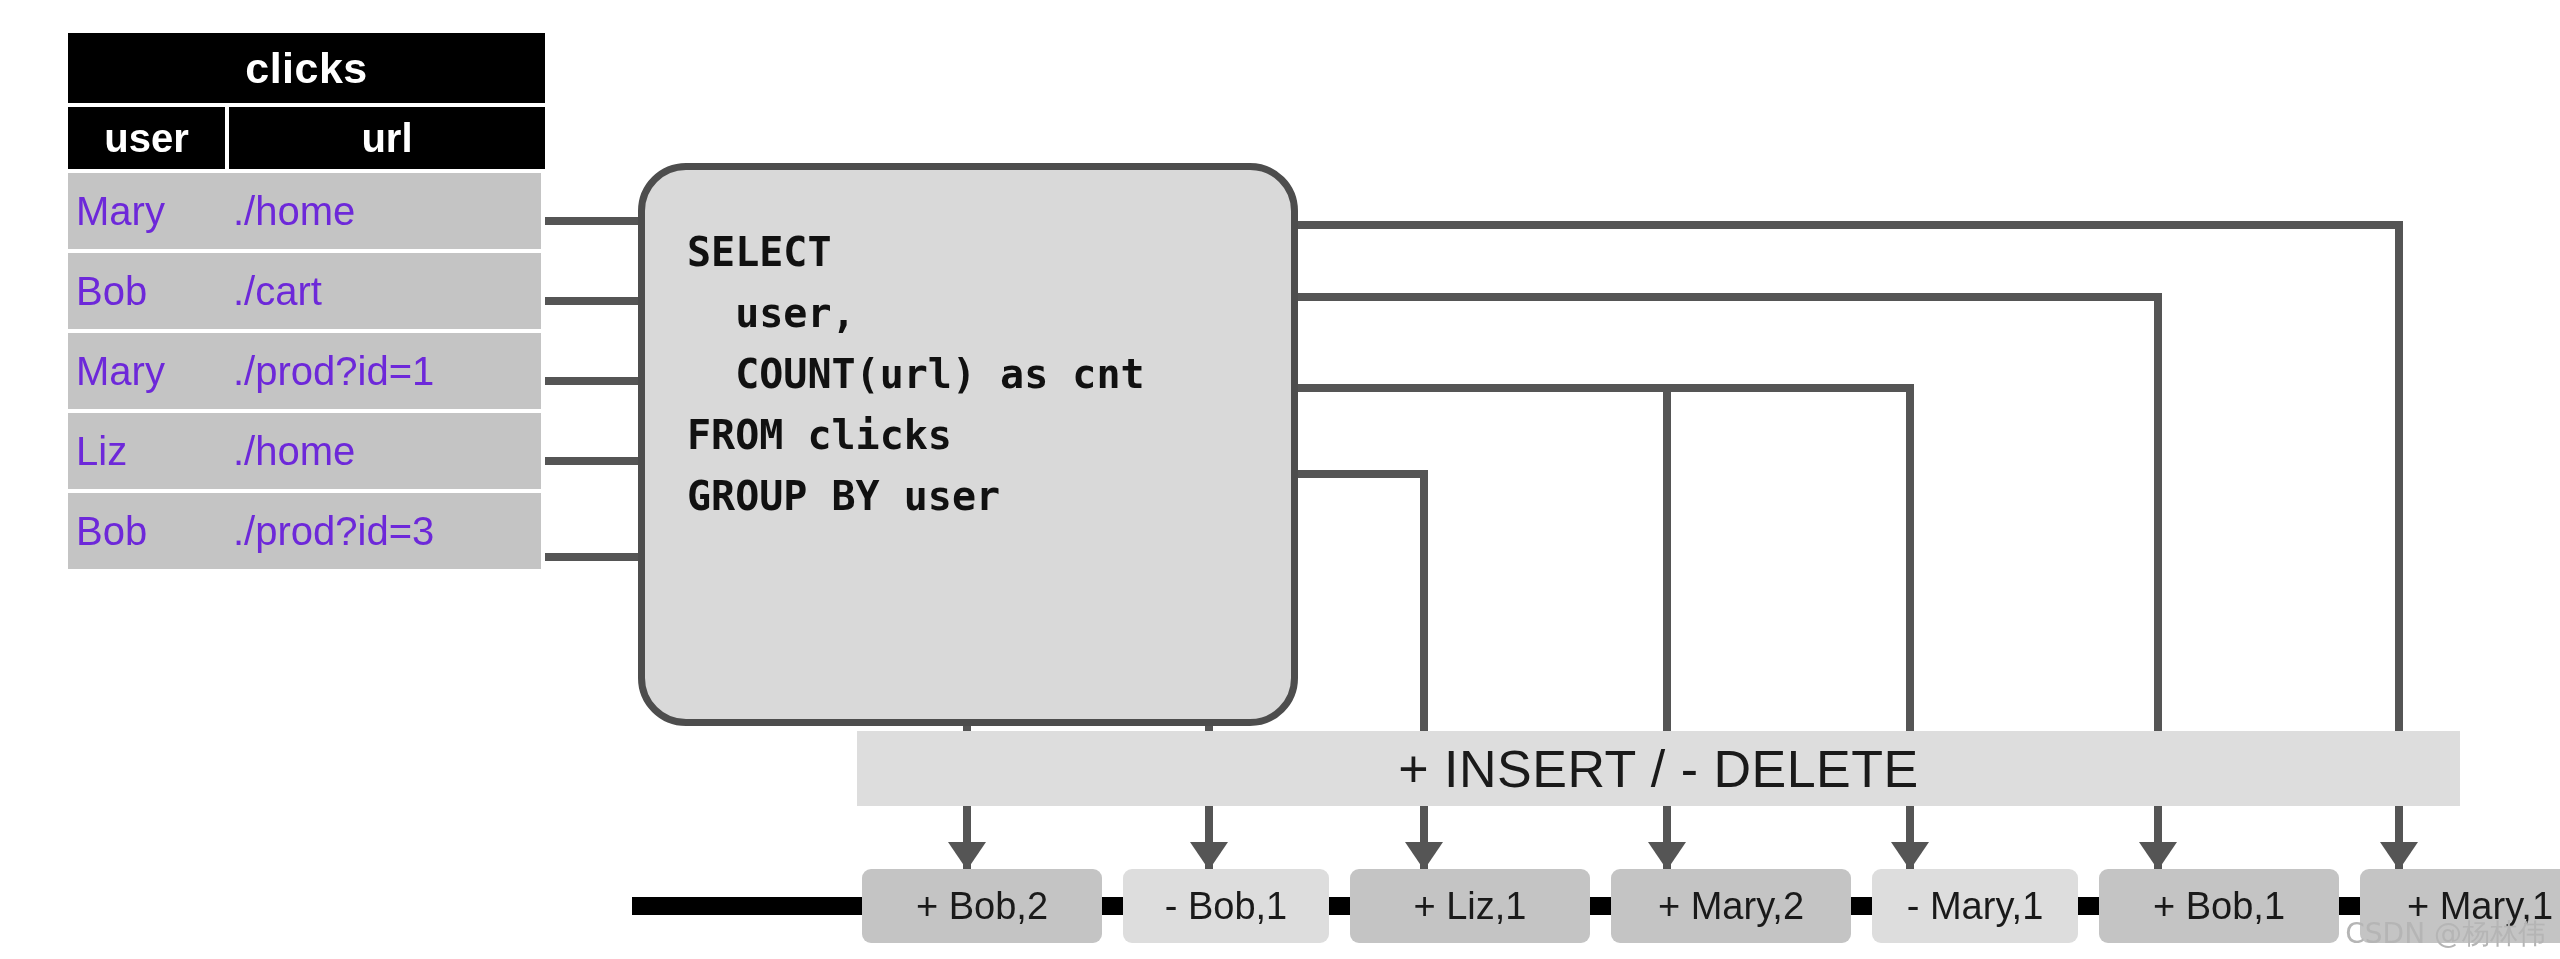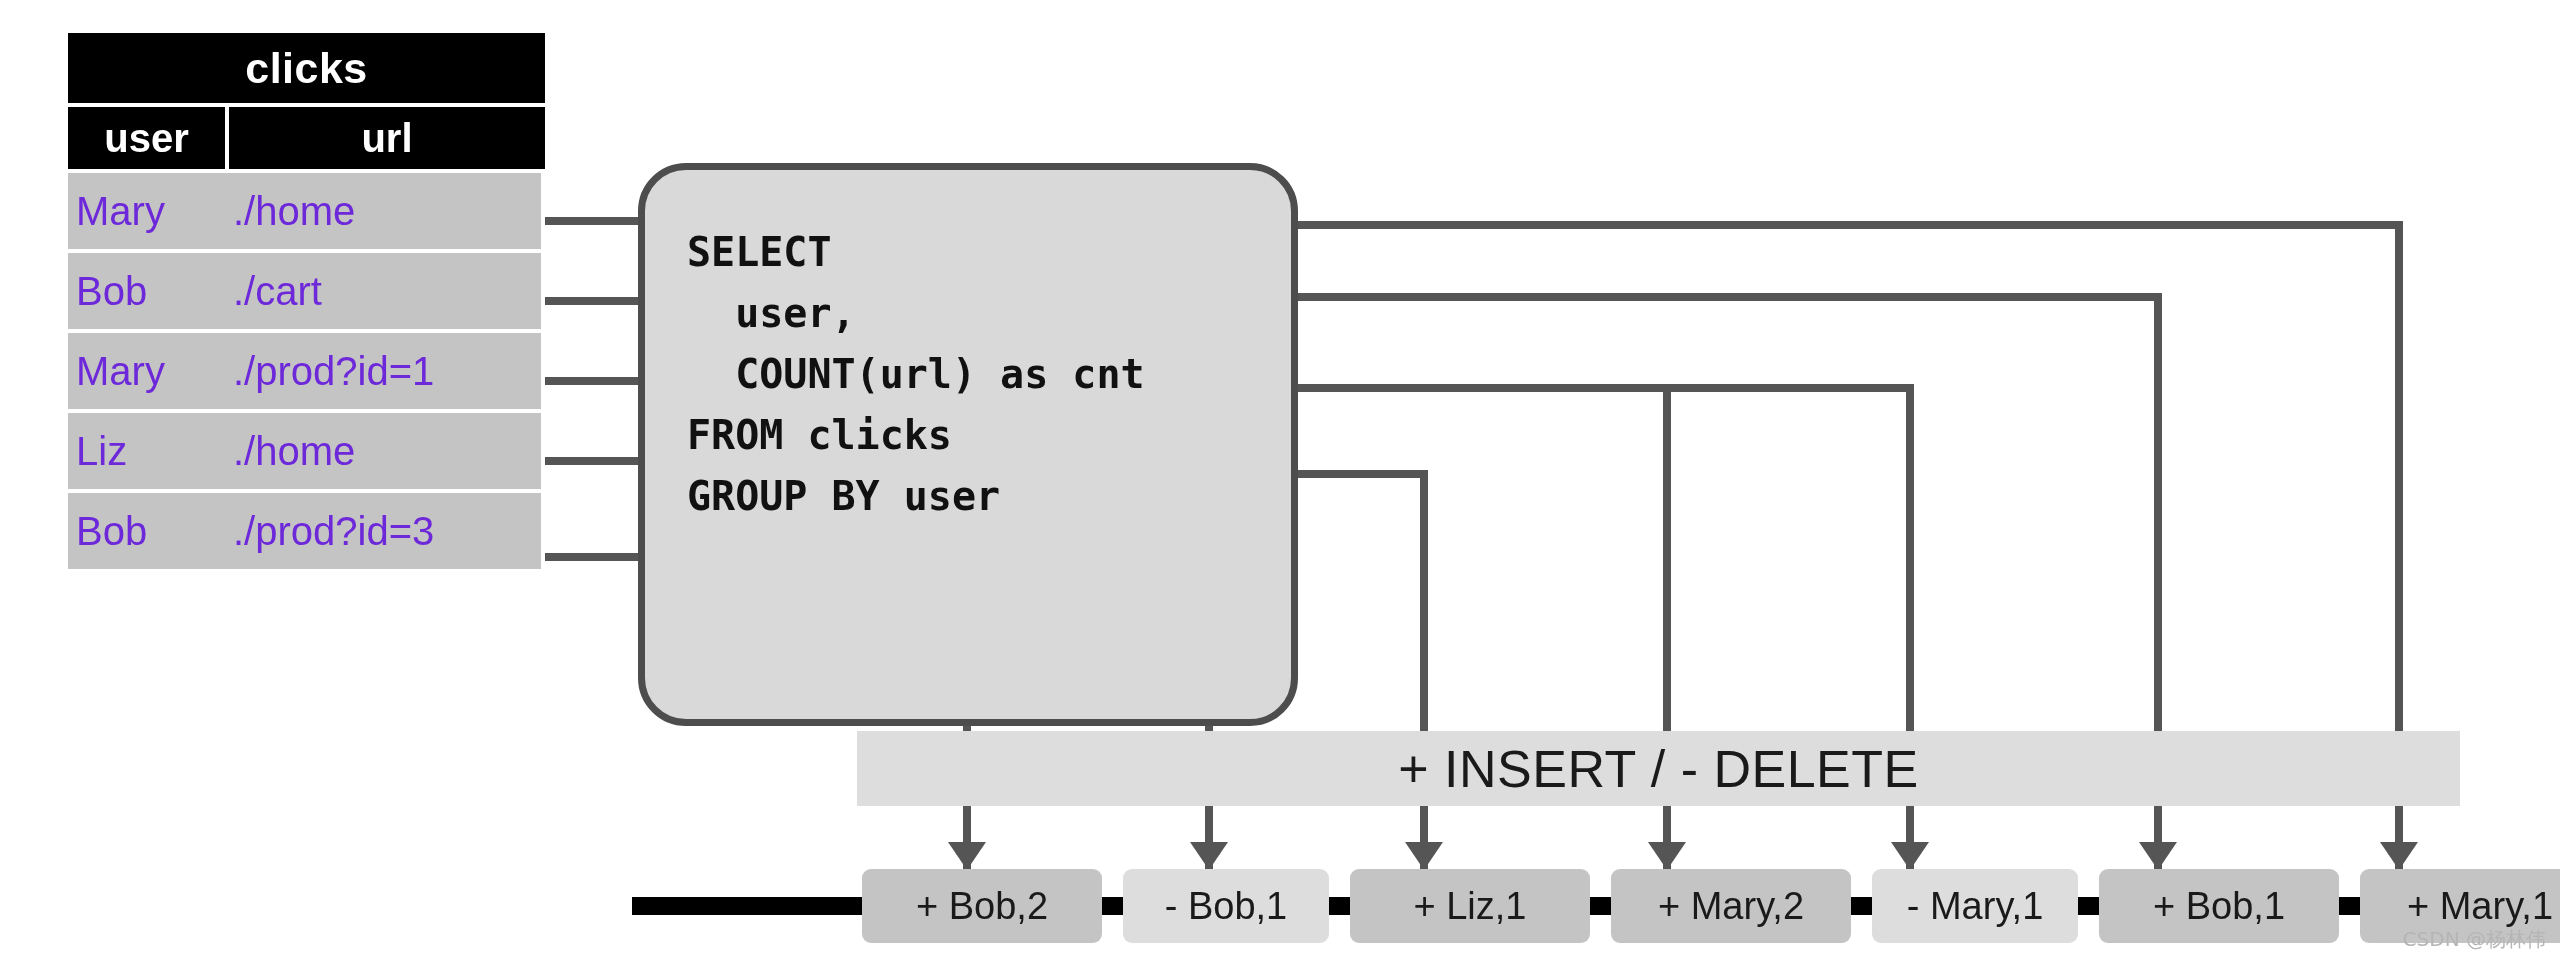--- a/index.html
+++ b/index.html
@@ -185,21 +185,21 @@
     box-sizing: border-box;
   }
   .evt.w1 { width: 240px; }
   .evt.w2 { width: 206px; }
 
   
   .wm {
     position: absolute;
     right: 14px;
     bottom: 6px;
-    font-size: 20px;
+    font-size: 28px;
     color: #b5b5b5;
     z-index: 9;
     font-family: "DejaVu Sans", sans-serif;
   }
 </style>
 </head>
 <body>
 
 <div id="root">
 

